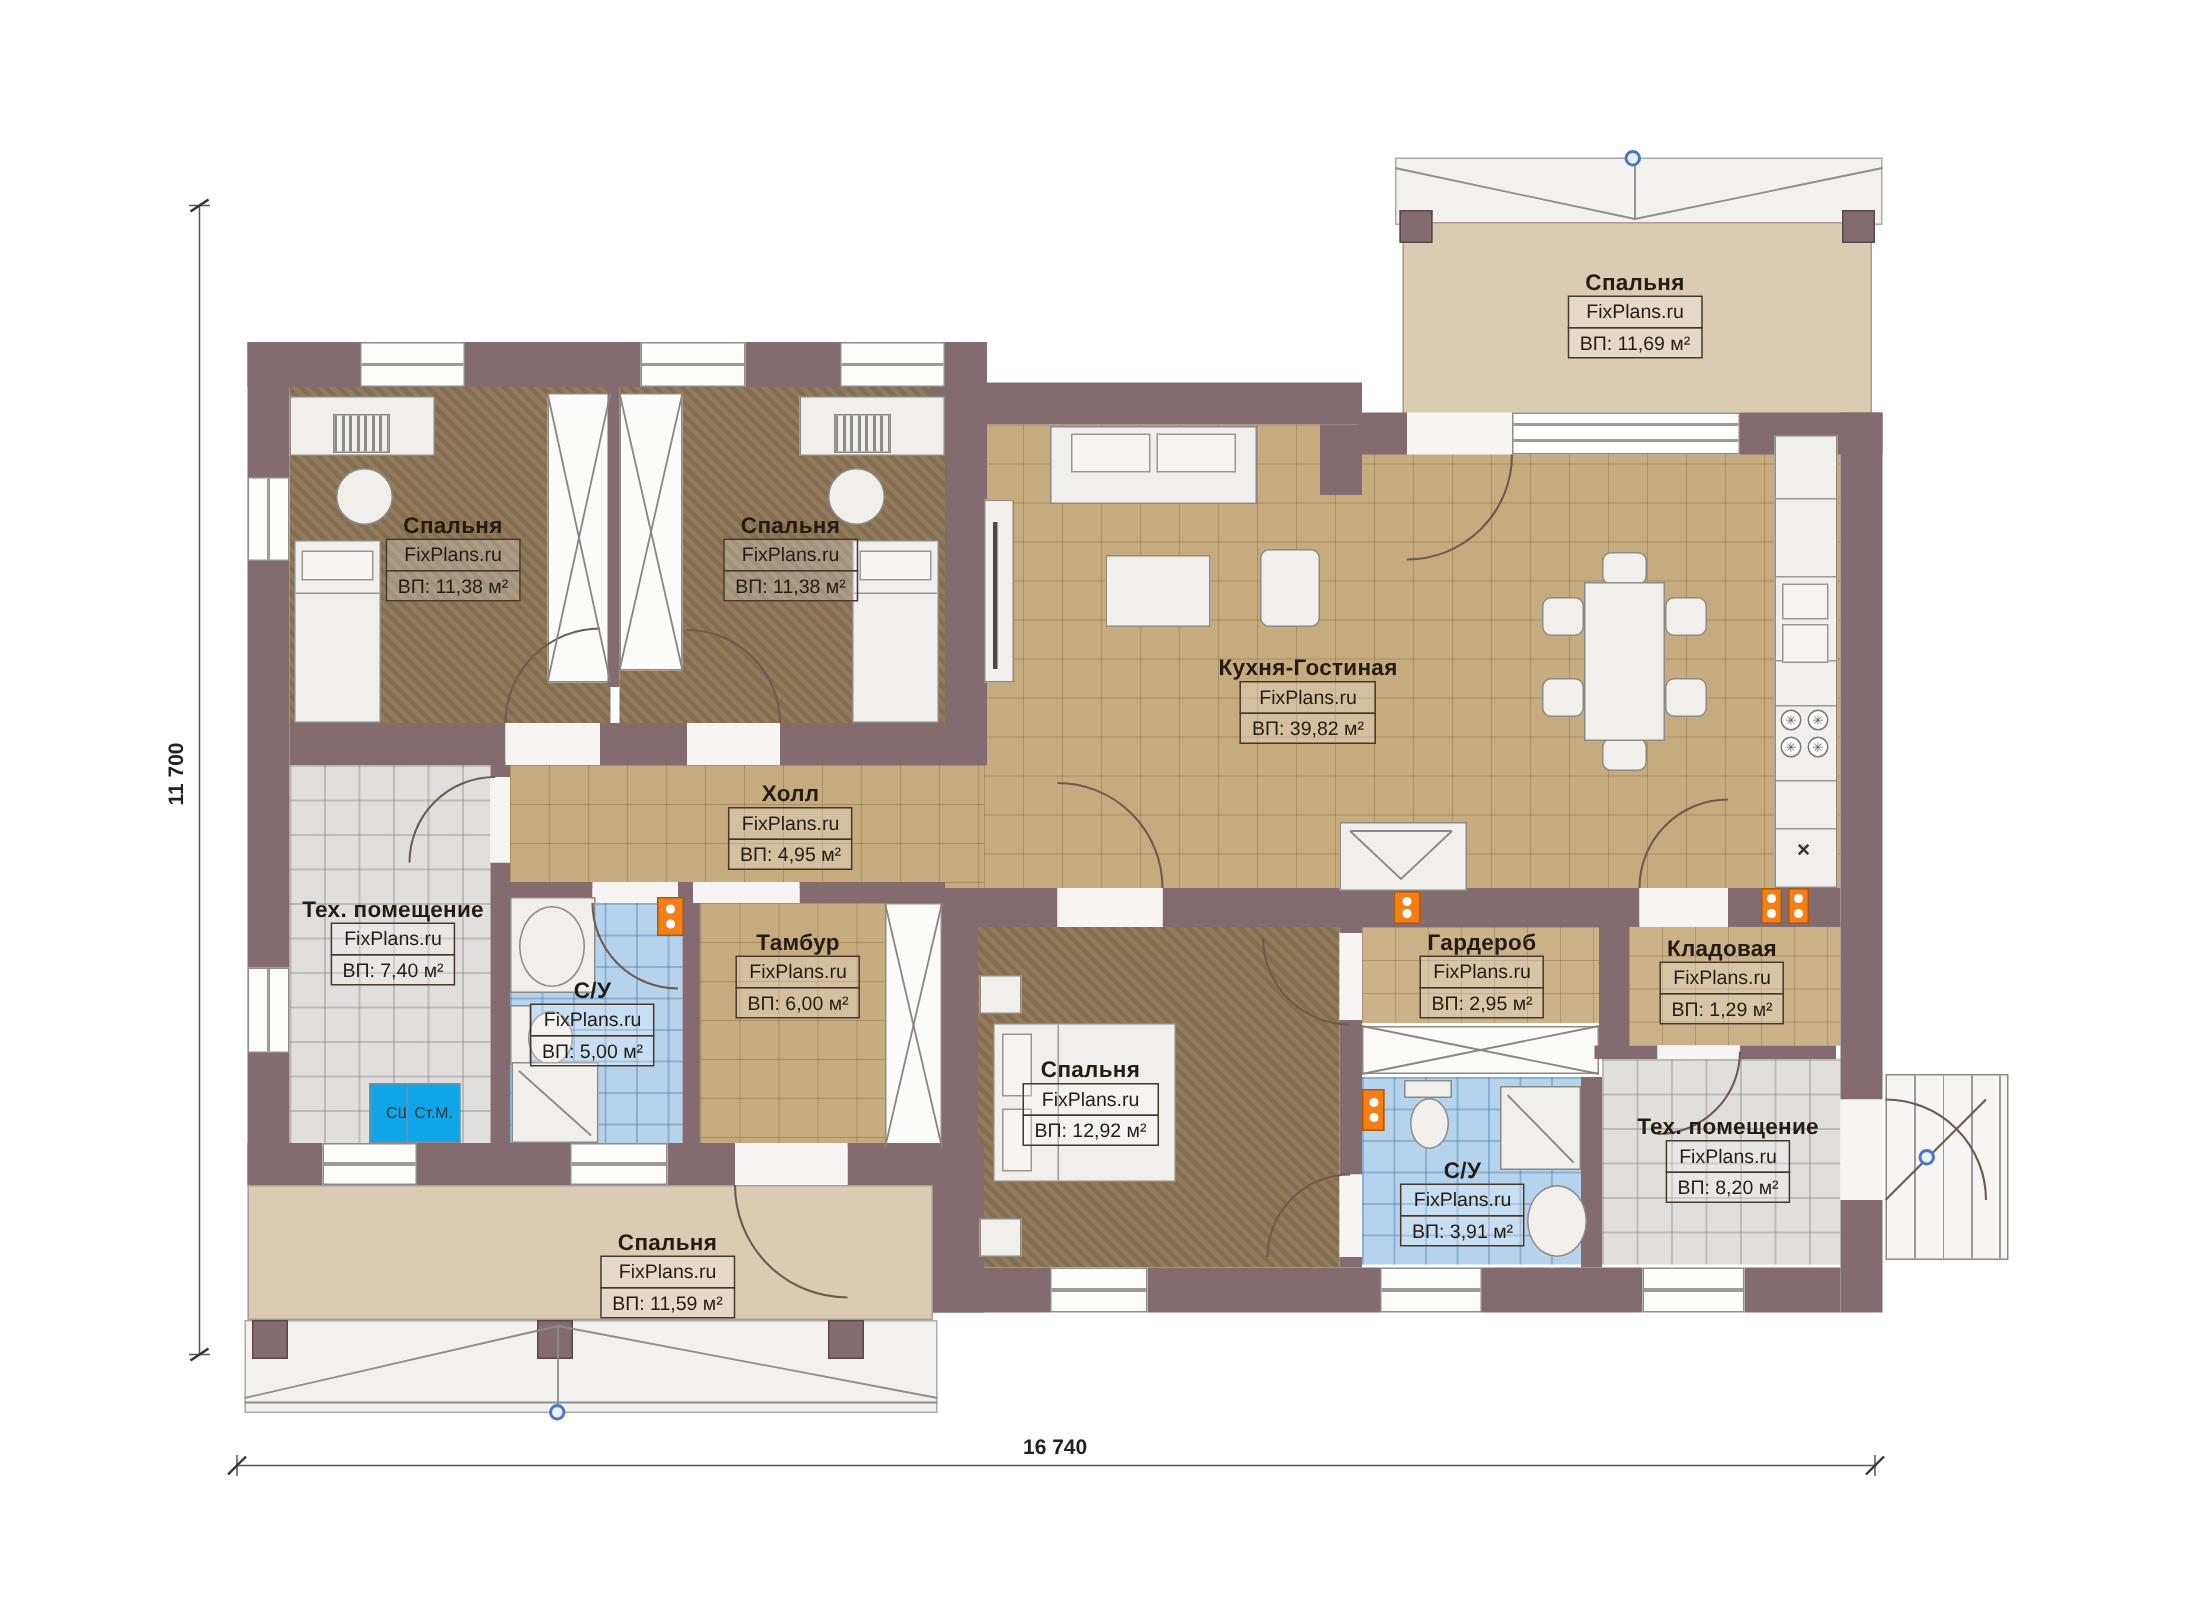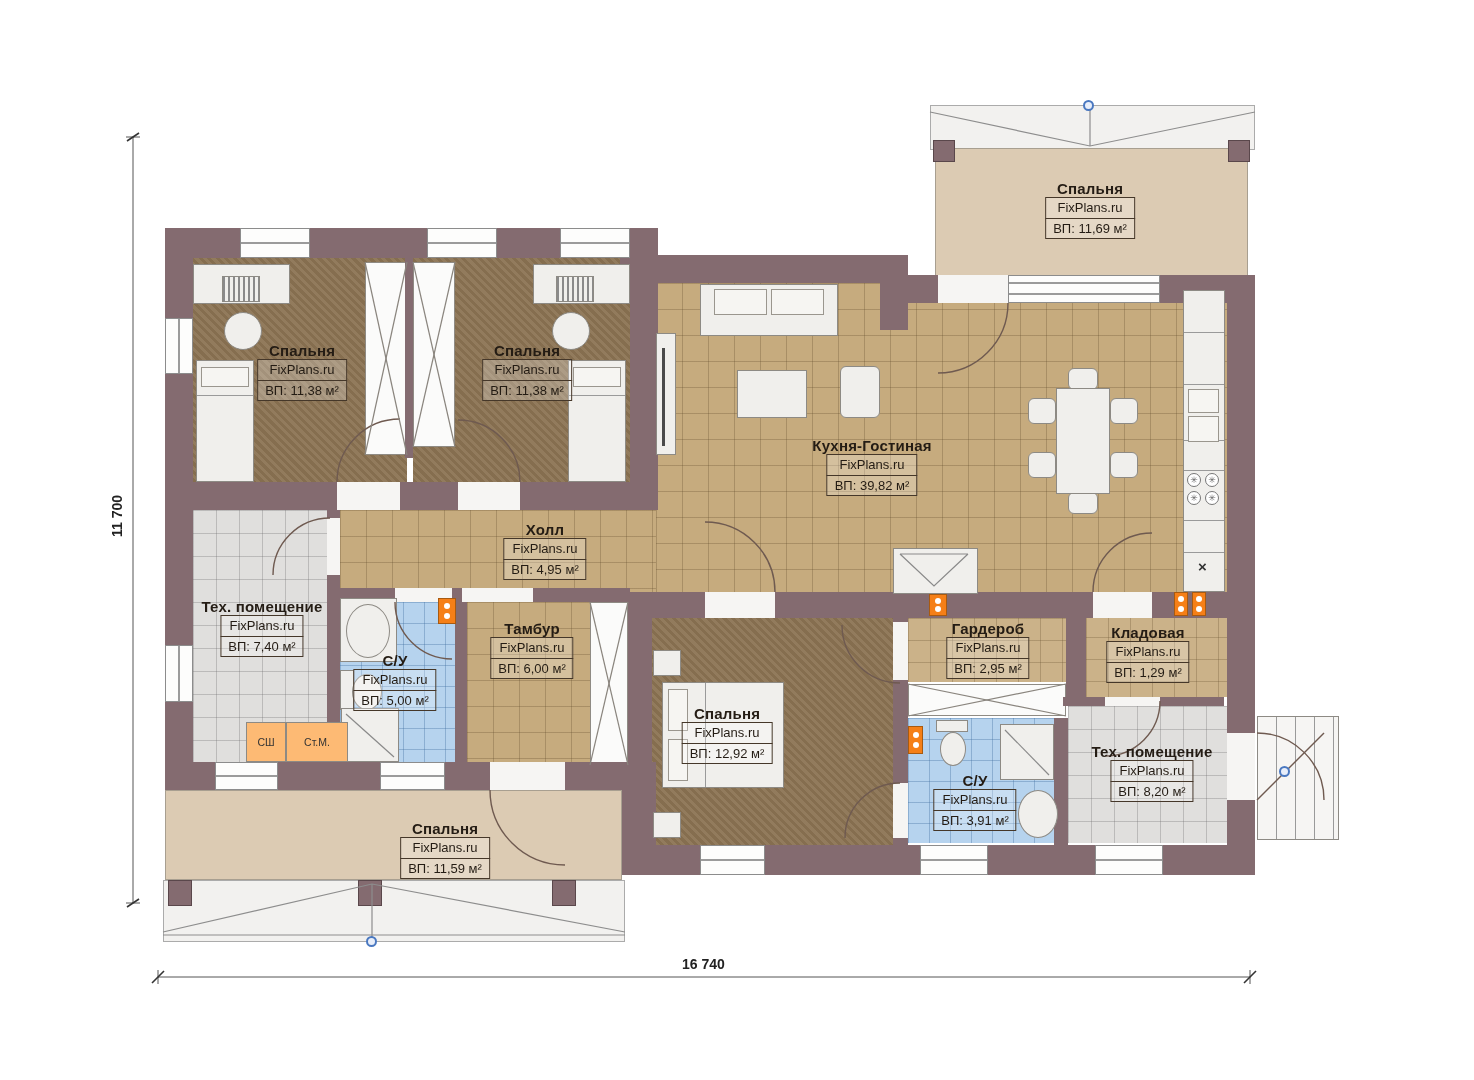--- a/index.html
+++ b/index.html
@@ -25,21 +25,21 @@
   .rounded{border-radius:6px;}
   .post{position:absolute;background:#846b70;border:1px solid #5a474b;z-index:12;box-sizing:border-box;}
   .radiator{position:absolute;background:#f57f17;border:1px solid #a85a10;z-index:22;display:flex;flex-direction:column;align-items:center;justify-content:space-evenly;box-sizing:border-box;}
   .radiator i{width:6px;height:6px;background:#fff;border-radius:50%;display:block;}
   .bdot{position:absolute;width:7px;height:7px;background:#e8eefa;border:2px solid #4a78c0;border-radius:50%;z-index:23;}
   .room-label{position:absolute;transform:translateX(-50%);text-align:center;z-index:30;color:#241c14;}
   .room-name{font-weight:bold;font-size:15px;white-space:nowrap;letter-spacing:.2px;margin-bottom:1px;}
   .label-stack{display:inline-flex;flex-direction:column;align-items:stretch;}
   .label-box{border:1px solid #453729;padding:0 7px;font-size:13px;line-height:1.5;white-space:nowrap;background:rgba(255,255,255,.25);margin-top:-1px;}
   .dim-text{position:absolute;font-size:14px;font-weight:bold;color:#222;z-index:30;white-space:nowrap;}
-  .small-box{position:absolute;background:#fdba74;border:1px solid #8d8a84;z-index:15;display:flex;align-items:center;justify-content:center;font-size:10.5px;color:#333;box-sizing:border-box;}
+  .small-box{position:absolute;background:#0ea5e9;border:1px solid #8d8a84;z-index:15;display:flex;align-items:center;justify-content:center;font-size:10.5px;color:#333;box-sizing:border-box;}
   .stripes{background-image:repeating-linear-gradient(90deg,#8a8a8a 0 2px,transparent 2px 5px);}
   .vstripes{background-image:repeating-linear-gradient(90deg,transparent 0 18px,#9a9a9a 18px 19px);}
   svg.overlay{position:absolute;left:0;top:0;z-index:20;pointer-events:none;}
   .divline{position:absolute;background:#9a9a9a;z-index:16;}
   .burner{position:absolute;z-index:16;width:14px;height:14px;border:1px solid #777;border-radius:50%;background:#fff;box-sizing:border-box;display:flex;align-items:center;justify-content:center;font-size:9px;color:#666;}
   .cab-x{position:absolute;z-index:16;font-size:15px;color:#333;font-weight:bold;}
   .tvline{position:absolute;background:#4a4a4a;z-index:16;}
   .in{position:absolute;background:#f6f5f2;border:1px solid #9a968e;box-sizing:border-box;}
 </style>
 </head>
@@ -204,21 +204,21 @@
   </div>
 
   <div class="furn" style="left:936px;top:720px;width:32px;height:12px;"></div>
   <div class="furn round" style="left:940px;top:732px;width:26px;height:34px;"></div>
   <div class="furn" style="left:1000px;top:724px;width:54px;height:56px;"></div>
   <div class="furn round" style="left:1018px;top:790px;width:40px;height:48px;"></div>
 
   <div class="small-box" style="left:246px;top:722px;width:40px;height:40px;">
       <span>СШ</span>
     </div>
-  <div class="small-box" style="left:286px;top:722px;width:62px;height:40px;">
+  <div class="small-box" style="left:271px;top:722px;width:36px;height:40px;">
       <span>Ст.М.</span>
     </div>
 
   <div class="furn vstripes" style="left:1257px;top:716px;width:82px;height:124px;background-color:#f6f5f3;"></div>
 
   <div class="radiator" style="left:438px;top:598px;width:18px;height:26px;">
       <i></i>
       <i></i>
     </div>
   <div class="radiator" style="left:929px;top:594px;width:18px;height:22px;">
@@ -317,21 +317,21 @@
       <div class="label-box">ВП: 11,38 м²</div>
     </div>
   </div>
   <div class="room-label" style="left:872px;top:437px;">
     <div class="room-name">Кухня-Гостиная</div>
     <div class="label-stack">
       <div class="label-box">FixPlans.ru</div>
       <div class="label-box">ВП: 39,82 м²</div>
     </div>
   </div>
-  <div class="room-label" style="left:545px;top:521px;">
+  <div class="room-label" style="left:527px;top:521px;">
     <div class="room-name">Холл</div>
     <div class="label-stack">
       <div class="label-box">FixPlans.ru</div>
       <div class="label-box">ВП: 4,95 м²</div>
     </div>
   </div>
   <div class="room-label" style="left:262px;top:598px;">
     <div class="room-name">Тех. помещение</div>
     <div class="label-stack">
       <div class="label-box">FixPlans.ru</div>

